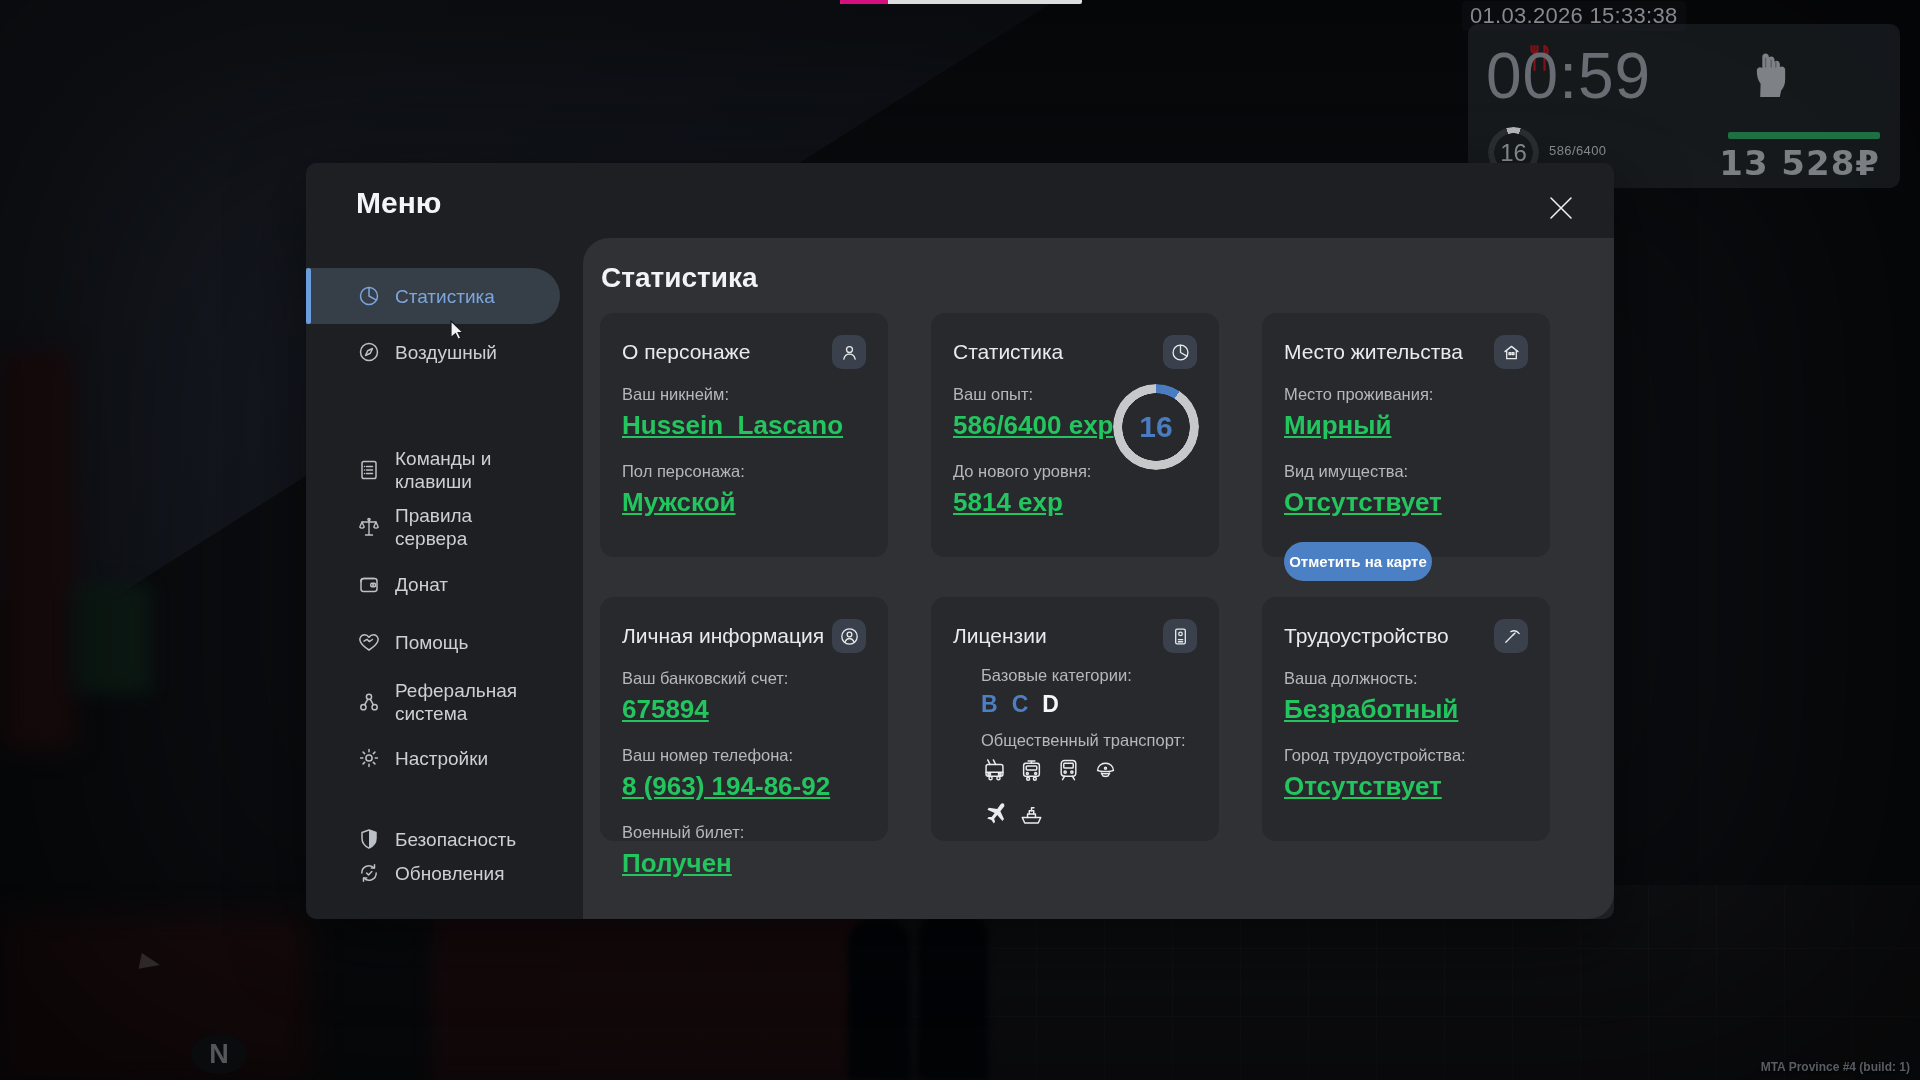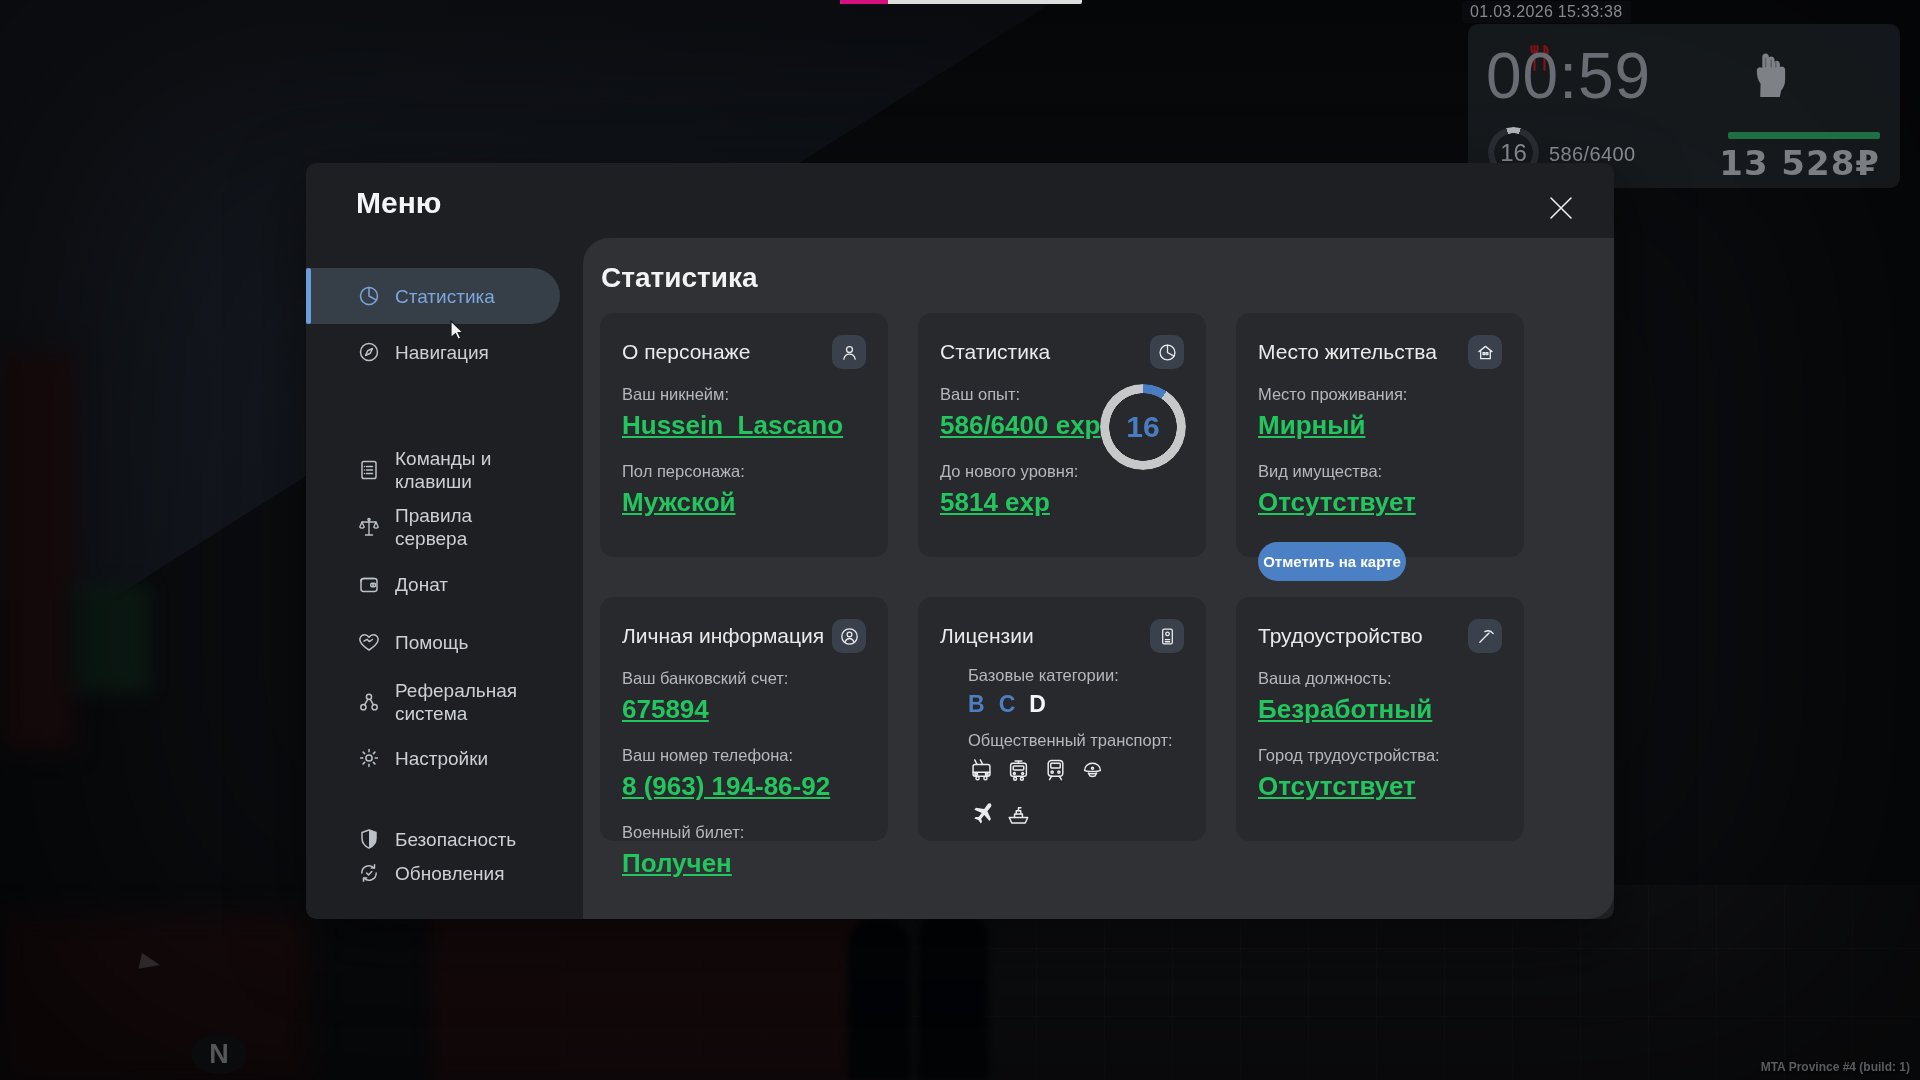--- a/index.html
+++ b/index.html
@@ -23,31 +23,31 @@
   .arrow-graffiti { left:140px; top:955px; width:0; height:0; border-left:20px solid #8e9194;
     border-top:8px solid transparent; border-bottom:8px solid transparent; opacity:.45; transform:rotate(12deg); }
   .vignette { inset:0; box-shadow:inset 0 0 320px 120px rgba(0,0,0,.6); pointer-events:none; }
 
   
   #top-progress { left:840px; top:0; width:242px; height:4px; z-index:6; border-radius:0 0 2px 2px; overflow:hidden; }
   #top-progress .fill { height:100%; }
 
   
   #hud { z-index:5; }
-  .hud-date { left:1462px; top:1px; padding:2px 8px; font-size:16px; color:#85888d;
+  .hud-date { left:1462px; top:1px; padding:2px 8px; font-size:22px; color:#85888d;
     background:rgba(14,16,20,.5); border-radius:3px; letter-spacing:.3px; }
   .hud-panel { left:1468px; top:24px; width:432px; height:164px; background:rgba(44,49,56,.42); border-radius:10px; }
   .hunger { left:1528px; top:44px; width:23px; height:28px; color:#811317; }
   .hud-timer { left:1486px; top:44px; font-size:64px; font-weight:400; color:#696d73; letter-spacing:1px; line-height:1; }
   .hud-ring { left:1488px; top:127px; width:51px; height:51px; border-radius:50%;
     -webkit-mask:radial-gradient(closest-side,transparent calc(100% - 6.5px),#000 calc(100% - 6px));
     mask:radial-gradient(closest-side,transparent calc(100% - 6.5px),#000 calc(100% - 6px)); }
   .hud-level { left:1488px; top:127px; width:51px; height:51px; display:flex; align-items:center; justify-content:center;
     font-size:24px; color:#8c8f94; }
-  .hud-exp { left:1549px; top:143px; font-size:20px; color:#8c8f94; letter-spacing:.4px; }
+  .hud-exp { left:1549px; top:143px; font-size:13px; color:#8c8f94; letter-spacing:.4px; }
   .fist { left:1748px; top:48px; width:44px; height:64px; color:#7e8186; }
   .hud-bar { left:1728px; top:132px; width:152px; height:7px; border-radius:2px; }
   .hud-money { left:1700px; top:143px; width:180px; text-align:right; font-size:34px; font-weight:600; color:#7b7e83;
     font-family:"DejaVu Sans","Liberation Sans",sans-serif; letter-spacing:1px; }
 
   
   #menu { left:306px; top:163px; width:1308px; height:756px; background:#1d1f22; border-radius:10px;
     box-shadow:0 24px 70px rgba(0,0,0,.55); z-index:10; }
   .menu-title { left:50px; top:23px; position:absolute; font-size:30px; font-weight:bold; color:#f4f5f6; }
   .close-btn { position:absolute; left:1236px; top:27px; width:38px; height:38px; background:none; border:none;
@@ -62,21 +62,21 @@
   .side-item.active { background:#363e48; border-radius:0 30px 30px 0; }
   .side-item.active::before { content:""; position:absolute; left:0; top:0; bottom:0; width:5px;
     background:#6b9edd; border-radius:3px; }
   .side-item.active .s-icon, .side-item.active .s-label { color:#7ca6dc; }
   .s-icon svg { width:100%; height:100%; }
 
   
   #content { position:absolute; left:277px; top:75px; width:1031px; height:681px; background:#303134;
     border-radius:26px 0 26px 0; }
   .content-heading { position:absolute; left:18px; top:24px; font-size:28px; font-weight:bold; color:#f2f3f4; }
-  #cards { position:absolute; left:17px; top:75px; width:980px; display:flex; flex-wrap:wrap; gap:40px 30px; }
+  #cards { position:absolute; left:17px; top:75px; width:980px; display:flex; flex-wrap:wrap; gap:40px 43px; }
   .card { width:288px; height:244px; background:#28292c; border-radius:14px; padding:22px; position:relative; }
   .card-head { display:flex; justify-content:space-between; align-items:flex-start; }
   .card-title { font-size:21px; font-weight:normal; color:#e9eaeb; margin-top:5px; }
   .badge { width:34px; height:34px; background:#3a414c; border-radius:10px; flex:0 0 auto;
     display:flex; align-items:center; justify-content:center; color:#e8eaec; }
   .badge svg { width:21px; height:21px; }
   .fields { margin-top:16px; display:flex; flex-direction:column; gap:21px; }
   .f-label { font-size:16.5px; color:#b4b8bd; margin-bottom:6px; }
   .f-value { font-size:26px; font-weight:bold; color:#22c55e;text-decoration:underline; }
   .exp-ring { position:absolute; right:20px; top:71px; width:86px; height:86px; border-radius:50%;
@@ -166,21 +166,21 @@
       </span>
       <span class="s-label">Статистика</span>
     </div>
     <div class="side-item" style="top:161px;height:56px;">
       <span class="s-icon">
         <svg viewBox="0 0 24 24" fill="none" stroke="currentColor" stroke-width="1.5" stroke-linecap="round" stroke-linejoin="round">
           <circle cx="12" cy="12" r="8.5"></circle>
             <path d="M15.5 8.5l-2.2 4.8-4.8 2.2 2.2-4.8Z"></path>
           </svg>
       </span>
-      <span class="s-label">Навигация</span>
+      <span class="s-label">Воздушный</span>
     </div>
     <div class="side-item" style="top:277px;height:60px;">
       <span class="s-icon">
         <svg viewBox="0 0 24 24" fill="none" stroke="currentColor" stroke-width="1.5" stroke-linecap="round" stroke-linejoin="round">
           <rect x="5" y="3.5" width="14" height="17" rx="1.8"></rect>
             <path d="M9.5 8.5h6M9.5 12h6M9.5 15.5h6"></path>
           <path d="M7.5 8.5h.01M7.5 12h.01M7.5 15.5h.01"></path>
           </svg>
       </span>
       <span class="s-label">Команды и клавиши</span>

